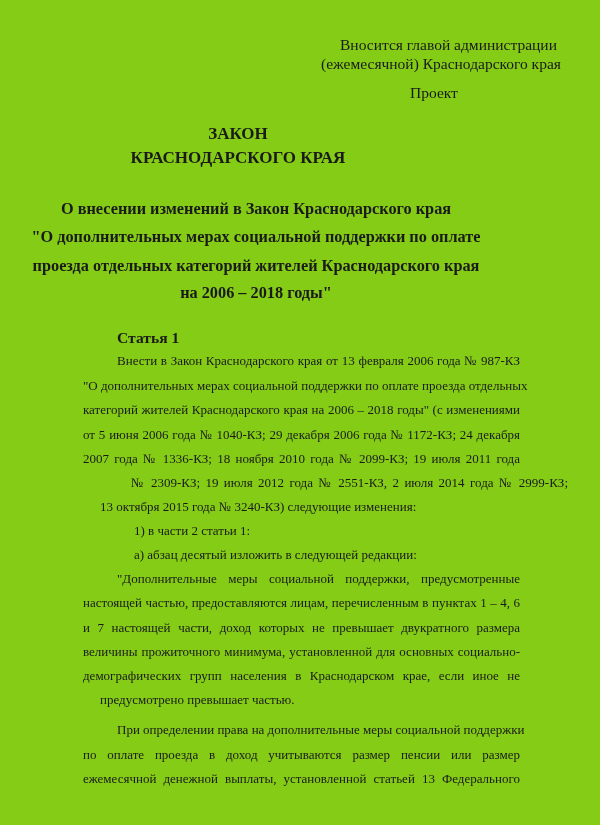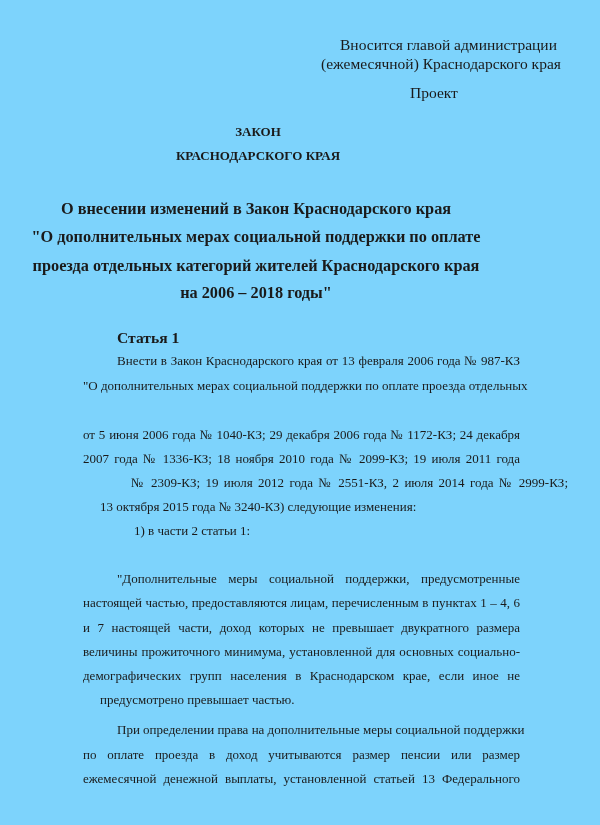--- a/index.html
+++ b/index.html
@@ -1,21 +1,21 @@
 <!DOCTYPE html>
 <html><head>
 <meta charset="utf-8">
 <style>
   html, body { margin: 0; padding: 0; background: #ffffff; }
   body { width: 600px; height: 825px; overflow: hidden; position: relative;
          font-family: "Liberation Serif", "DejaVu Serif", serif; color: #1a1a1a; }
-  .page { position: absolute; left: 0; top: 0; width: 600px; height: 825px; background: #7dd3fc; }
+  .page { position: absolute; left: 0; top: 0; width: 600px; height: 825px; background: #84cc16; }
   .abs { position: absolute; white-space: nowrap; }
   .hdr { font-size: 15.5px; line-height: 19px; }
-  .title { font-weight: bold; font-size: 13px; left: 0; width: 476px; text-align: center; padding-left: 20px; }
+  .title { font-weight: bold; font-size: 17px; left: 0; width: 476px; text-align: center; }
   .sub { font-weight: bold; font-size: 16.3px; left: 0; width: 512px; text-align: center; }
   .body-line { font-size: 13px; left: 83px; width: 437px; text-align: justify; text-align-last: justify; }
   .indent { left: 117px; width: 403px; }
   .nojust { text-align-last: left; margin-left: 17px; }
 </style>
 </head>
 <body>
 
 <div class="page">
 
@@ -28,25 +28,27 @@
 
   <div class="abs sub" style="top:199px;">О внесении изменений в Закон Краснодарского края</div>
   <div class="abs sub" style="top:227px;">"О дополнительных мерах социальной поддержки по оплате</div>
   <div class="abs sub" style="top:256px;">проезда отдельных категорий жителей Краснодарского края</div>
   <div class="abs sub" style="top:283px;">на 2006 – 2018 годы"</div>
 
   <div class="abs" style="left:117px; top:329px; font-weight:bold; font-size:15.6px;">Статья 1</div>
 
   <div class="abs body-line indent" style="top:353px;">Внести в Закон Краснодарского края от 13 февраля 2006 года № 987-КЗ</div>
   <div class="abs body-line" style="top:378px;">"О дополнительных мерах социальной поддержки по оплате проезда отдельных</div>
+  <div class="abs body-line" style="top:402px;">категорий жителей Краснодарского края на 2006 – 2018 годы" (с изменениями</div>
   <div class="abs body-line" style="top:427px;">от 5 июня 2006 года № 1040-КЗ; 29 декабря 2006 года № 1172-КЗ; 24 декабря</div>
   <div class="abs body-line" style="top:451px;">2007 года № 1336-КЗ; 18 ноября 2010 года № 2099-КЗ; 19 июля 2011 года</div>
   <div class="abs body-line" style="top:475px;margin-left:48px;">№ 2309-КЗ; 19 июля 2012 года № 2551-КЗ, 2 июля 2014 года № 2999-КЗ;</div>
   <div class="abs body-line nojust" style="top:499px;">13 октября 2015 года № 3240-КЗ) следующие изменения:</div>
   <div class="abs body-line indent nojust" style="top:523px;">1)  в части 2 статьи 1:</div>
+  <div class="abs body-line indent nojust" style="top:547px;">а) абзац десятый изложить в следующей редакции:</div>
   <div class="abs body-line indent" style="top:571px;">"Дополнительные меры социальной поддержки, предусмотренные</div>
   <div class="abs body-line" style="top:595px;">настоящей частью, предоставляются лицам, перечисленным в пунктах  1 – 4, 6</div>
   <div class="abs body-line" style="top:620px;">и 7  настоящей части, доход которых не превышает двукратного размера</div>
   <div class="abs body-line" style="top:668px;">демографических групп населения в Краснодарском крае, если иное не</div>
   <div class="abs body-line" style="top:644px;">величины прожиточного минимума, установленной для основных социально-</div>
   <div class="abs body-line nojust" style="top:692px;">предусмотрено превышает частью.</div>
   <div class="abs body-line indent" style="top:722px;">При определении права на дополнительные меры социальной поддержки</div>
   <div class="abs body-line" style="top:747px;">по оплате проезда в доход учитываются размер пенсии или размер</div>
   <div class="abs body-line" style="top:771px;font-family:Liberation Serif, serif;">ежемесячной денежной выплаты, установленной статьей 13 Федерального</div>
 

